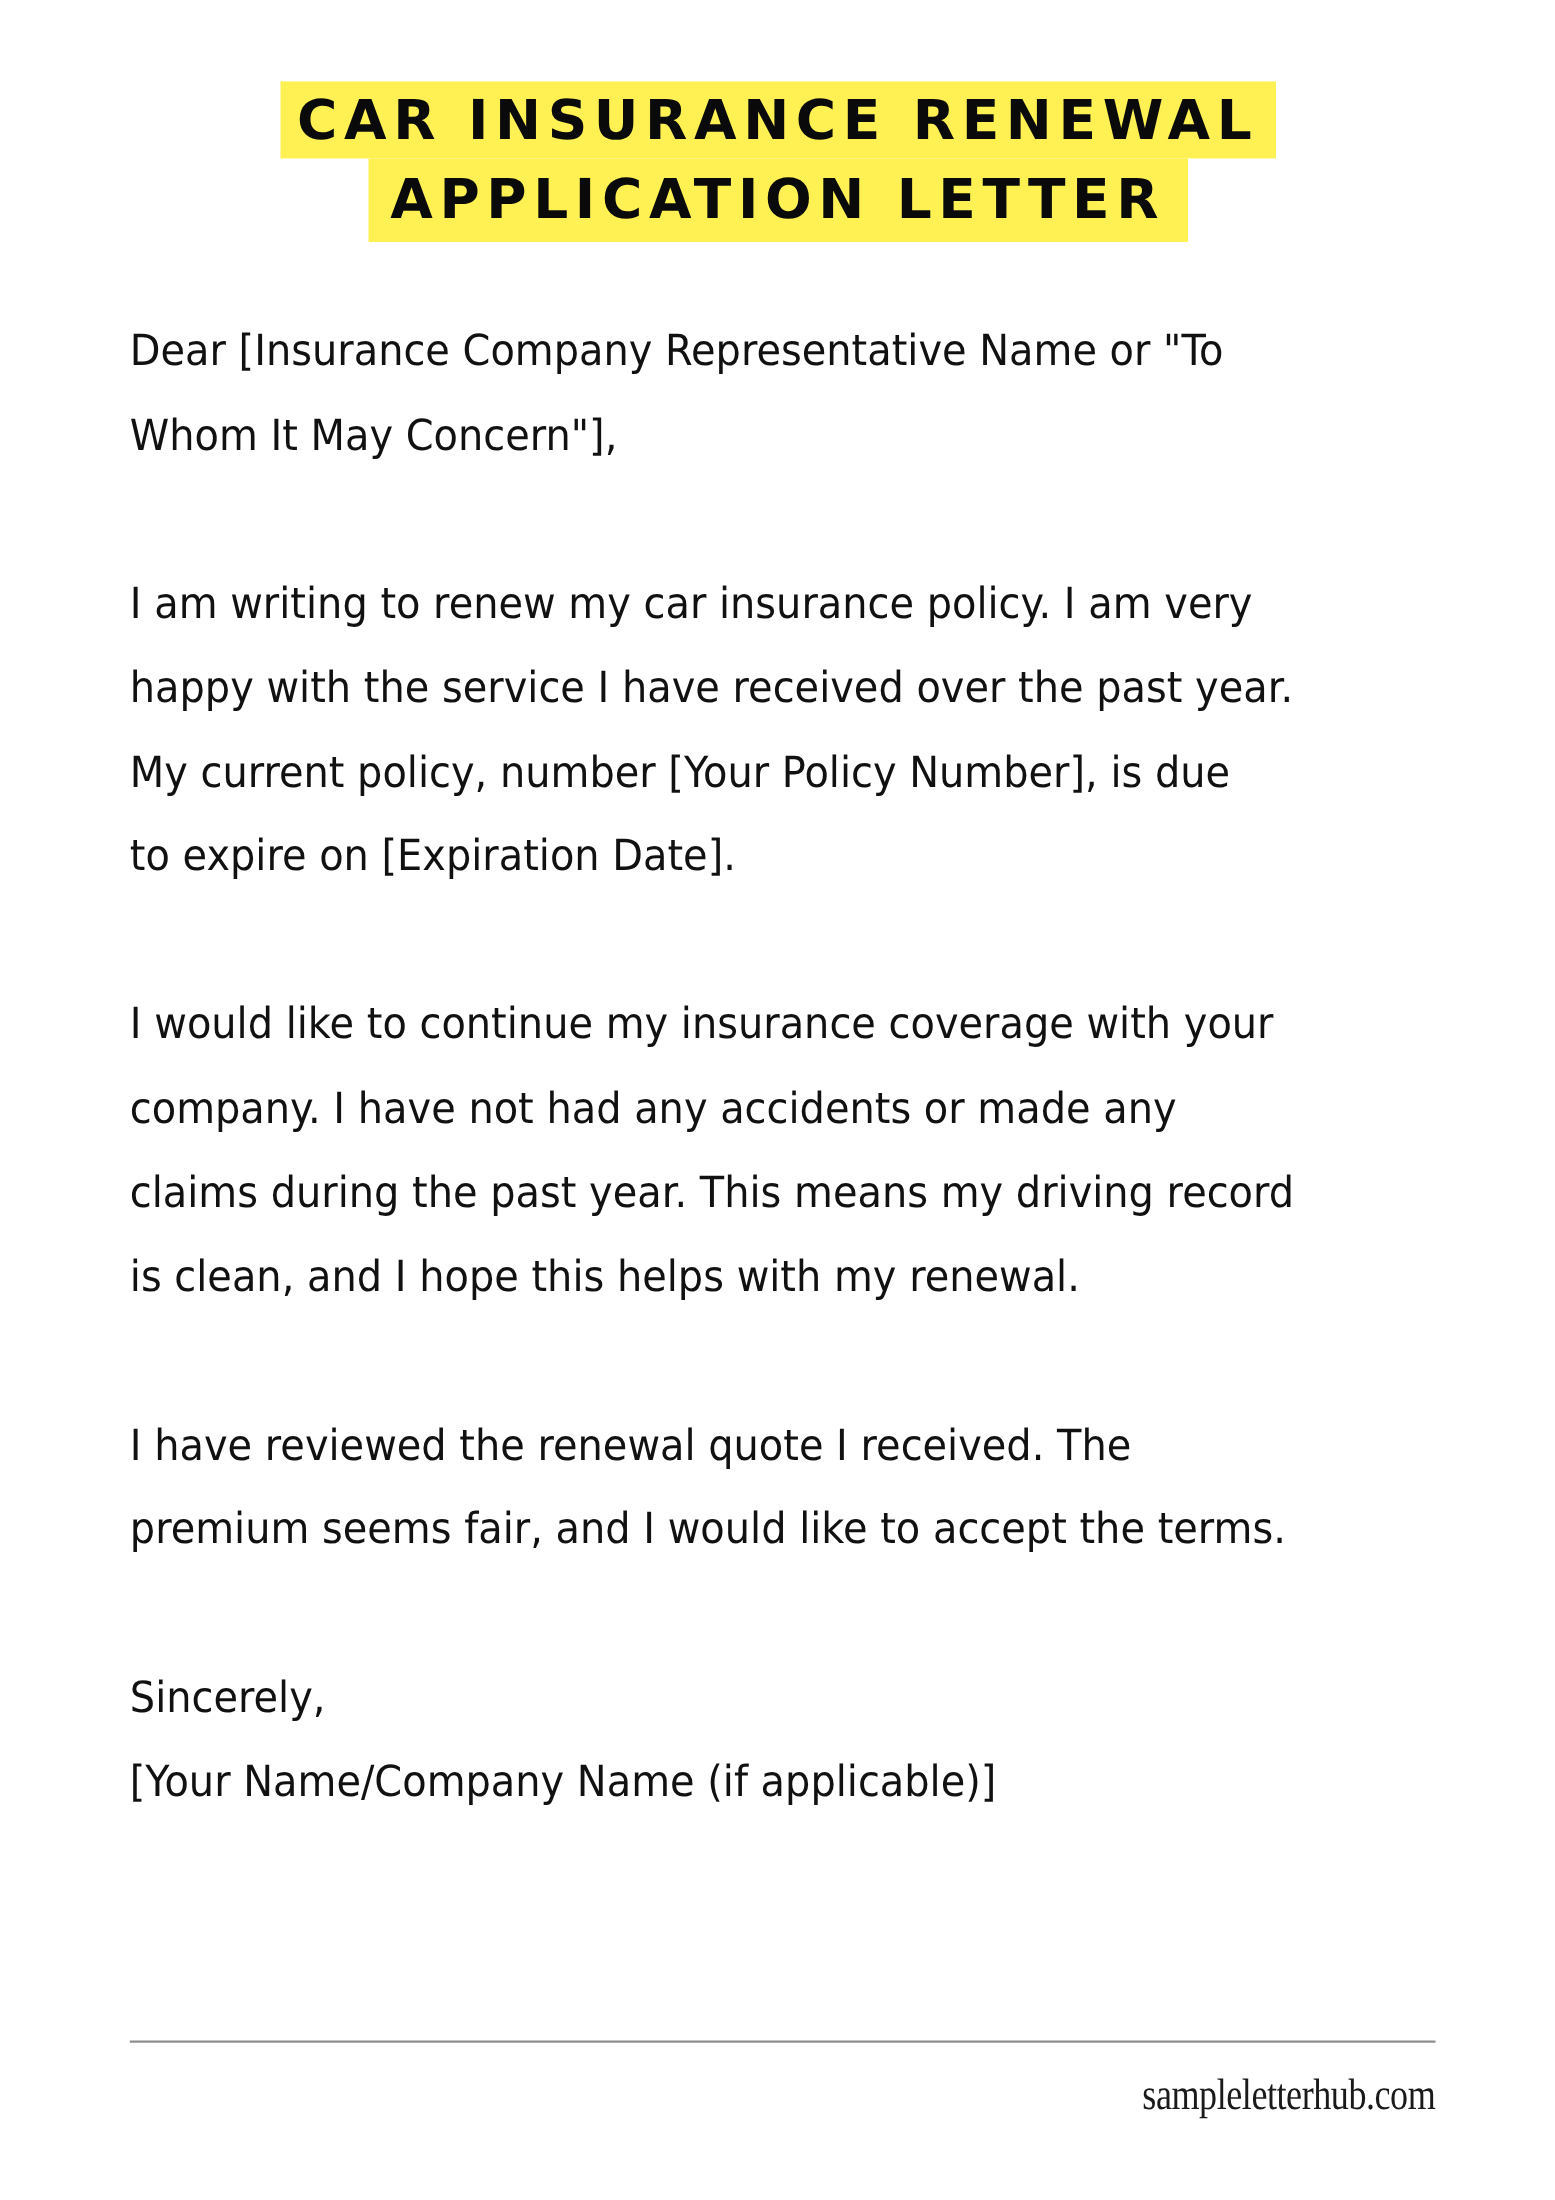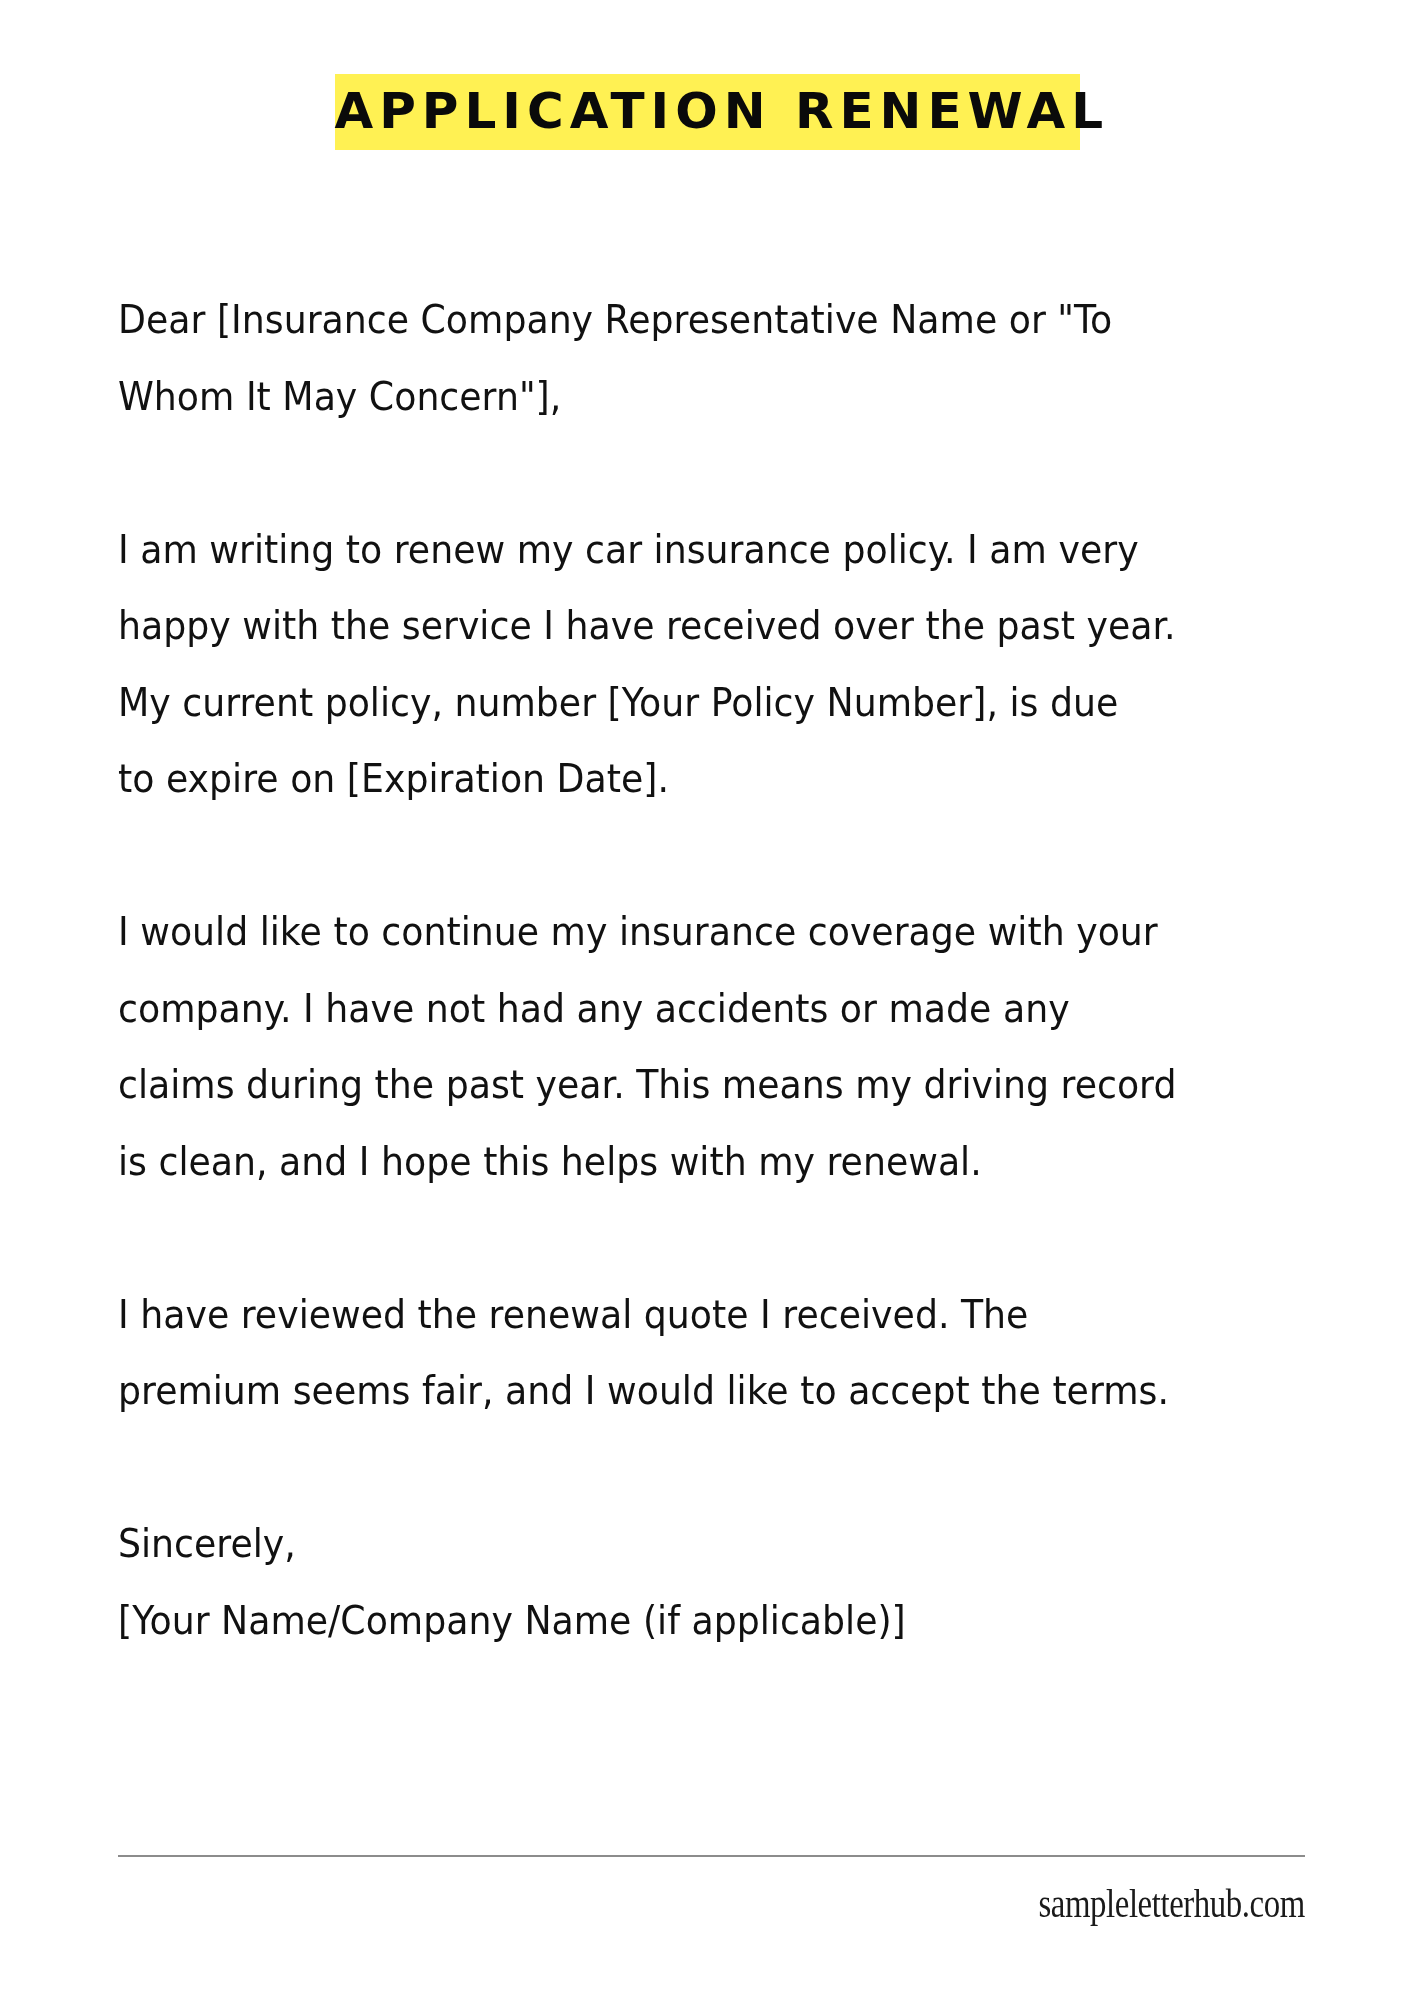--- a/index.html
+++ b/index.html
@@ -74,21 +74,22 @@
       color: #1a1a1a;
       transform: scaleX(0.82);
       transform-origin: right top;
       letter-spacing: -0.5px;
     }
   </style>
 </head>
 <body>
 
 <div class="title-wrap">
-  <span class="title-line l2">APPLICATION RENEWAL</span>
+  <span class="title-line l1">CAR INSURANCE RENEWAL</span>
+  <span class="title-line l2">APPLICATION LETTER</span>
 </div>
 
 <div class="letter">
   <div class="para">
     <span class="ln">Dear [Insurance Company Representative Name or "To</span>
     <span class="ln">Whom It May Concern"],</span>
   </div>
 
   <div class="para">
     <span class="ln">I am writing to renew my car insurance policy. I am very</span>

